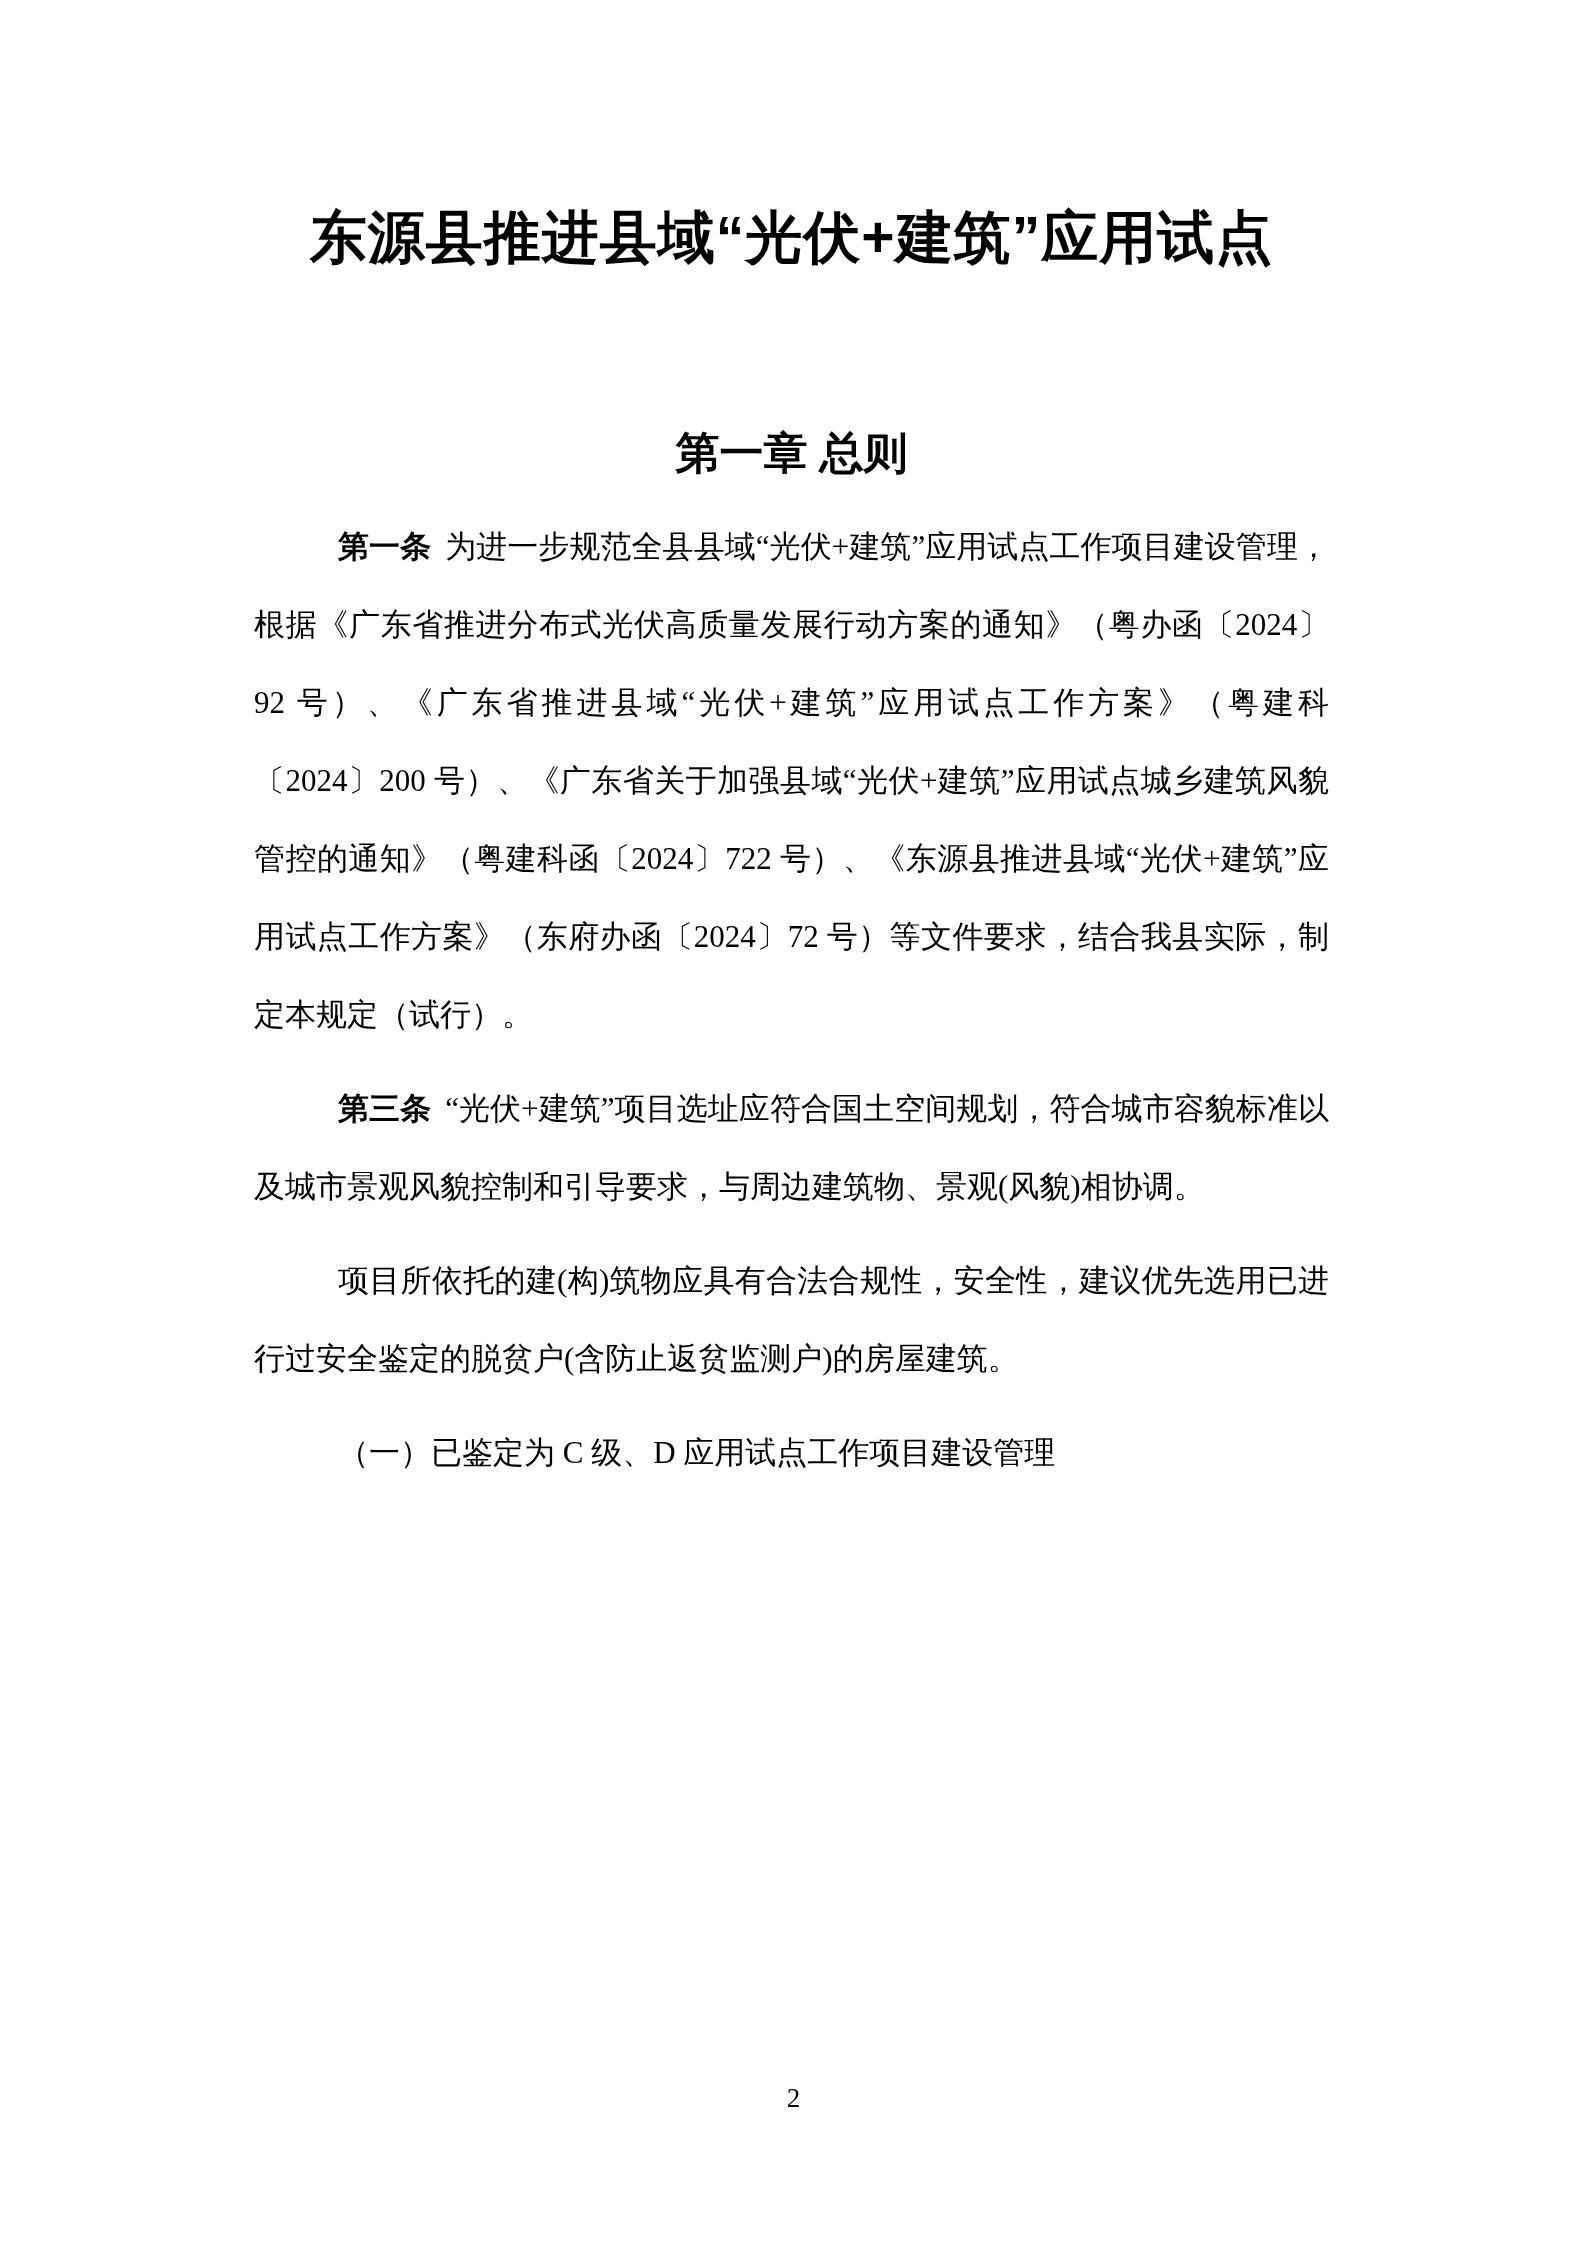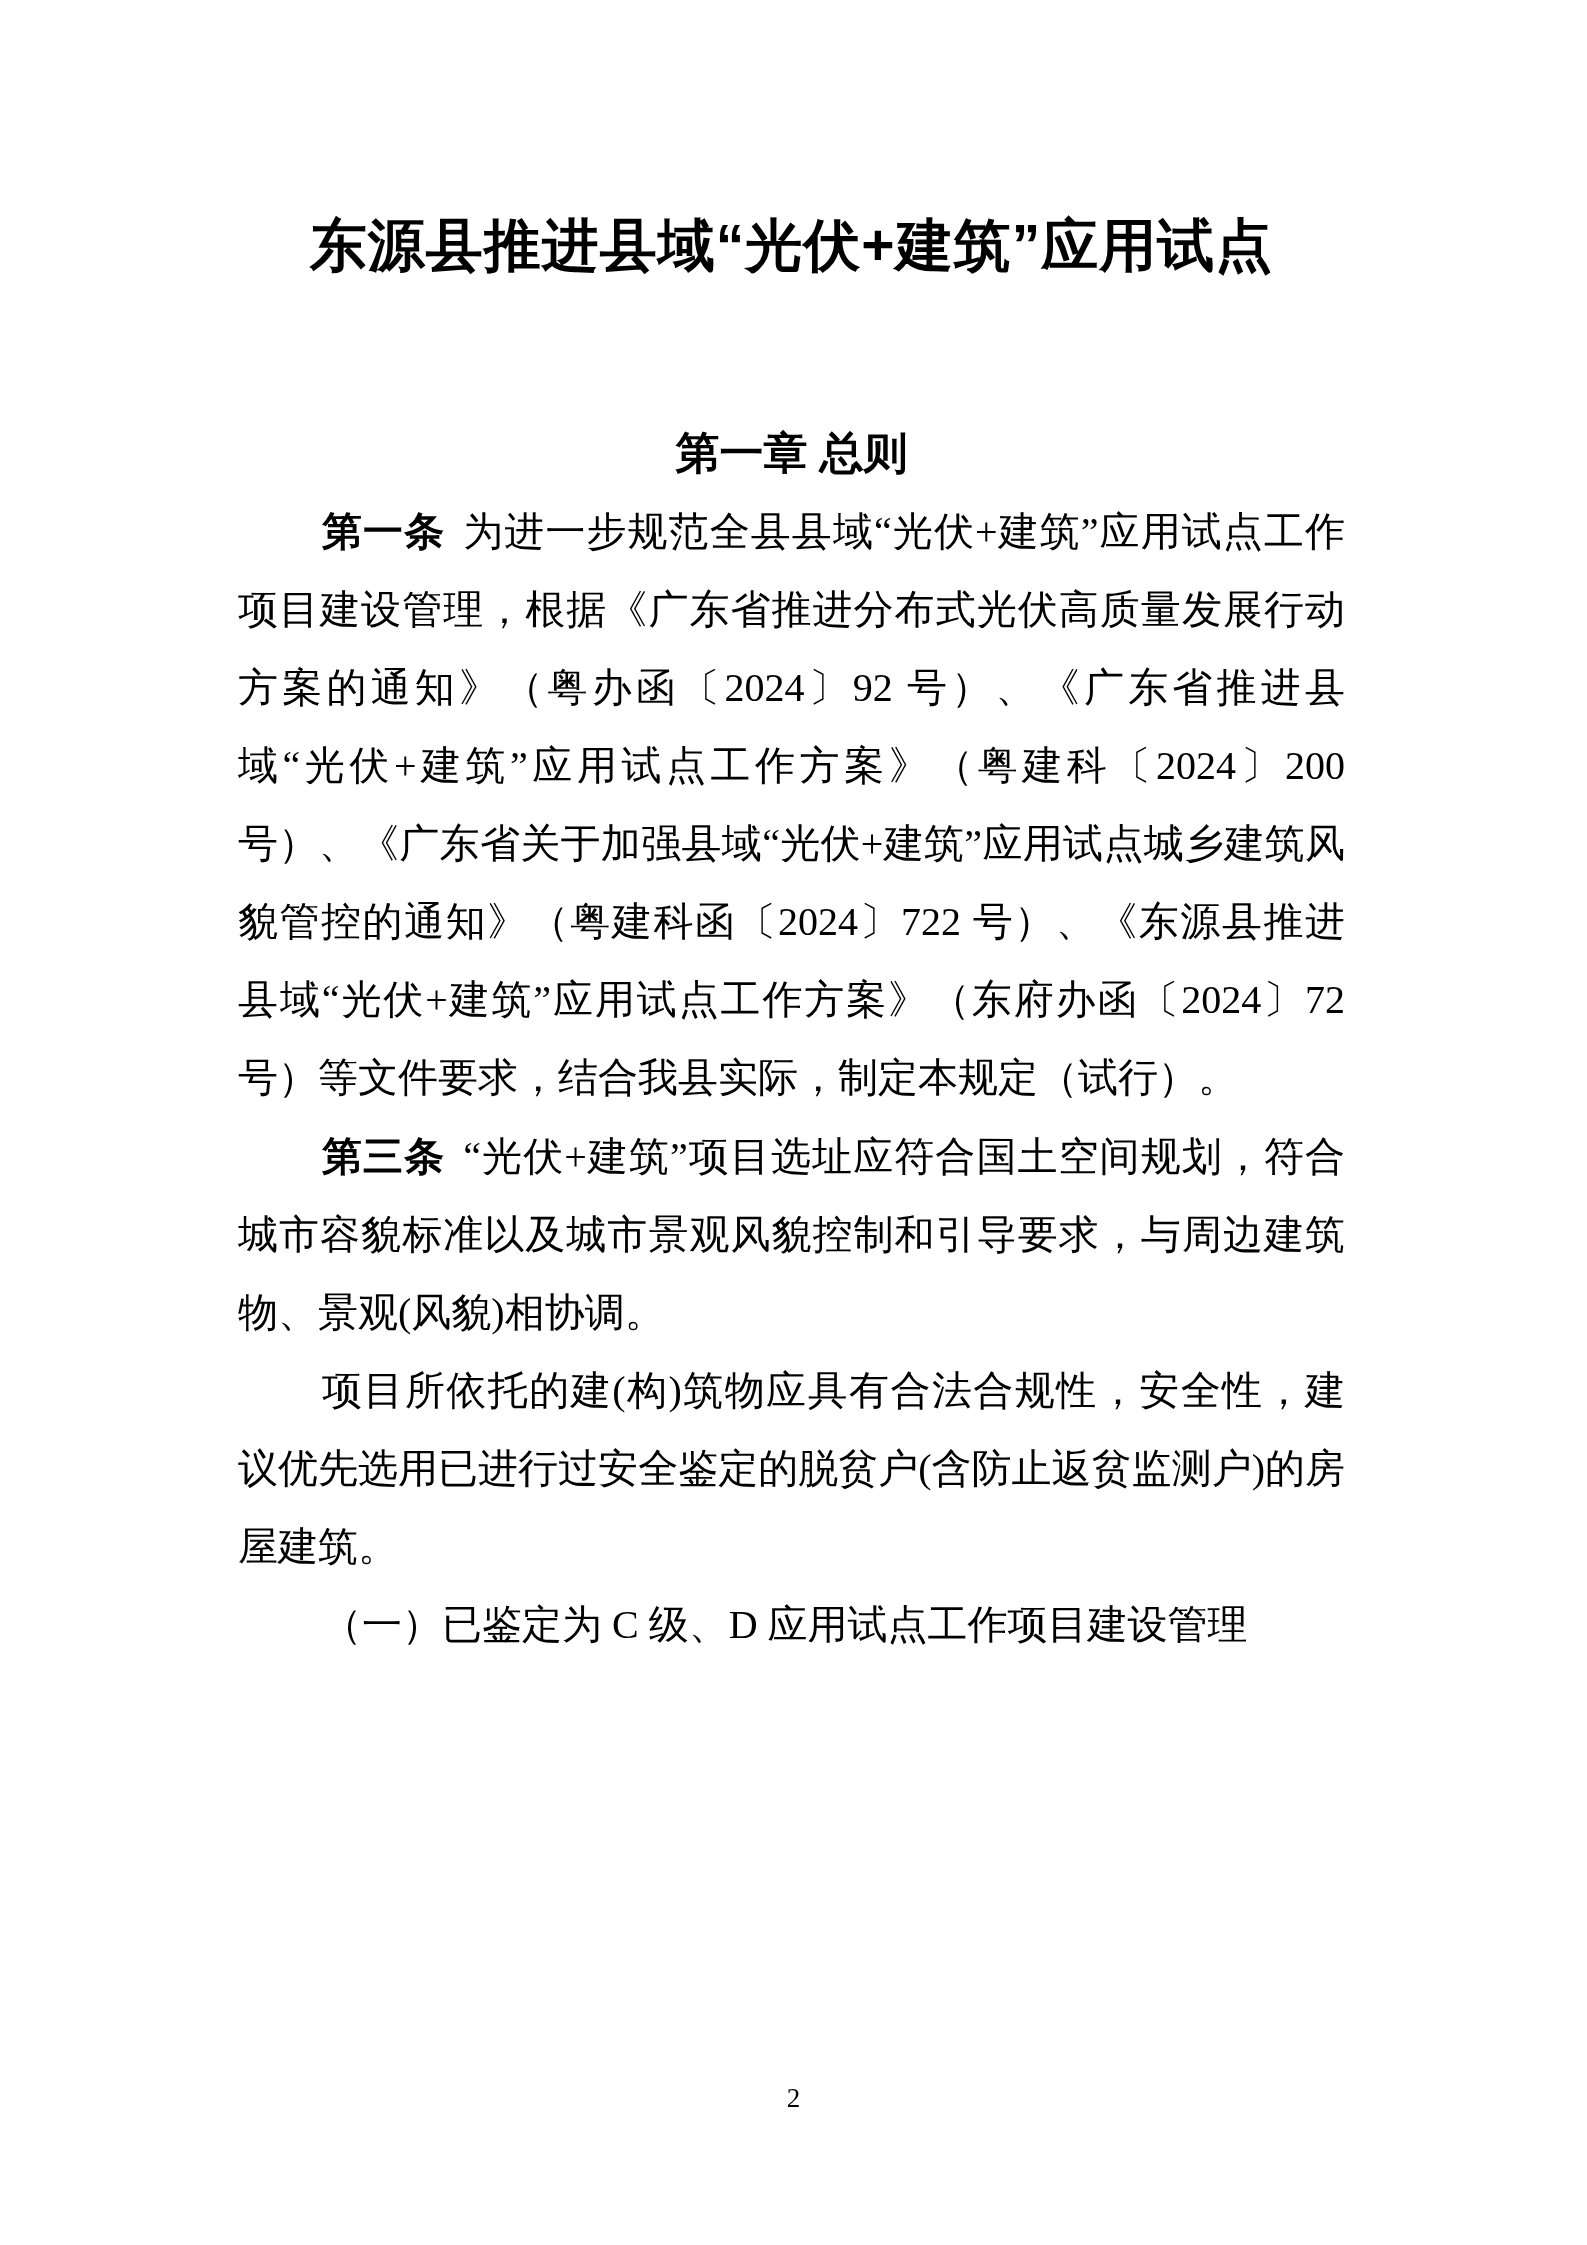--- a/index.html
+++ b/index.html
@@ -14,21 +14,21 @@
     background: #ffffff;
     color: #000000;
     overflow: hidden;
     font-family: "Liberation Serif", serif;
   }
   .doc-title {
     position: absolute;
     top: 195px;
     left: 238px;
     right: 242px;
-    margin: 12px;
+    margin: 4px;
     text-align: center;
     font-family: "Liberation Sans", sans-serif;
     font-weight: bold;
     font-size: 57px;
     line-height: 77px;
     letter-spacing: 1px;
   }
   .content {
     position: absolute;
     top: 414px;
@@ -37,22 +37,22 @@
   }
   .chapter-heading {
     margin: 0;
     text-align: center;
     font-family: Liberation Sans, sans-serif;
     font-weight: bold;
     font-size: 44px;
     line-height: 78px;
   }
   .para {
-    margin: 0;
-    font-size: 40px;
+    margin: 16px;
+    font-size: 31px;
     line-height: 78px;
     text-align: justify;
     text-indent: 84px;
     font-family: "Liberation Serif", serif;
   }
   .para-lead {
     font-family: "Liberation Sans", sans-serif;
     font-weight: bold;
     margin-right: 0.45em;
   }

